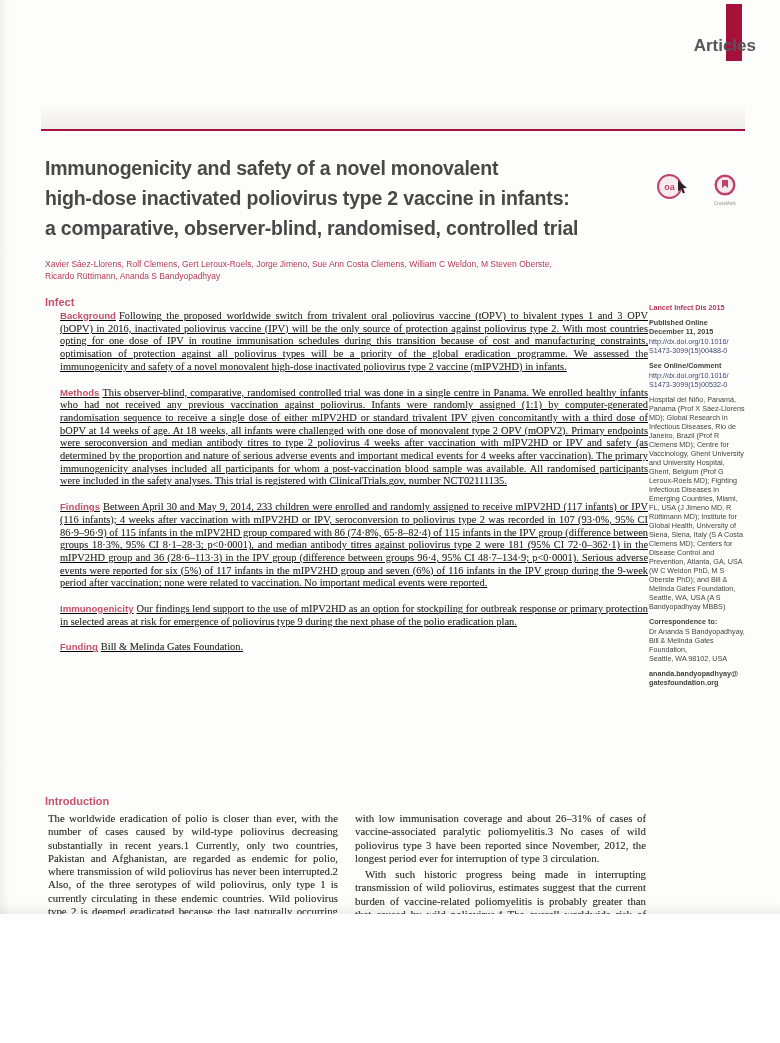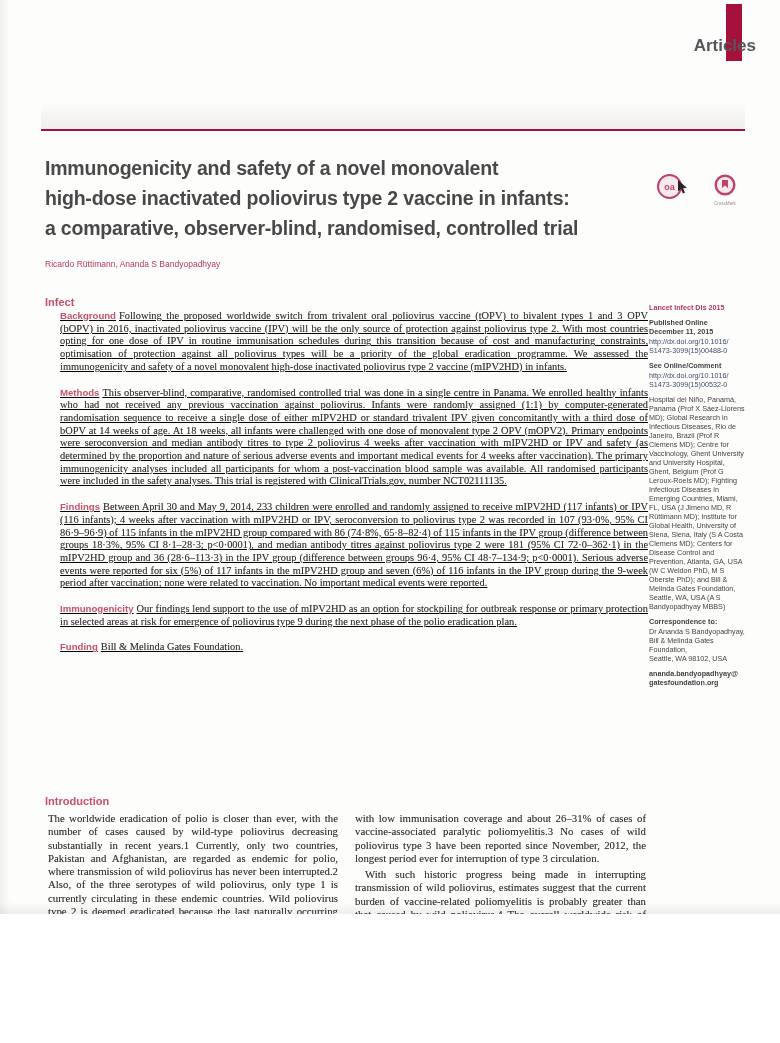--- a/index.html
+++ b/index.html
@@ -100,20 +100,21 @@
     <div class="badge">
       <svg width="22" height="22" viewBox="0 0 22 22">
         <circle cx="11" cy="11" r="9.3" fill="#f8e9ee" stroke="#bb4468" stroke-width="2.4"></circle>
         <path d="M8 6 h6 v8 l-3 -2.4 -3 2.4 z" fill="#bb4468"></path>
       </svg>
       <div class="cm-caption">CrossMark</div>
     </div>
   </div>
 
   <div class="authors">
+    <div>Xavier Sáez-Llorens, Rolf Clemens, Gert Leroux-Roels, Jorge Jimeno, Sue Ann Costa Clemens, William C Weldon, M Steven Oberste,</div>
     <div>Ricardo Rüttimann, Ananda S Bandyopadhyay</div>
   </div>
 
   <div class="summary-heading">Infect</div>
 
   <div class="summary">
     <p>
       <span class="lbl">Background</span><span>Following the proposed worldwide switch from trivalent oral poliovirus vaccine (tOPV) to bivalent types 1 and 3 OPV (bOPV) in 2016, inactivated poliovirus vaccine (IPV) will be the only source of protection against poliovirus type 2. With most countries opting for one dose of IPV in routine immunisation schedules during this transition because of cost and manufacturing constraints, optimisation of protection against all poliovirus types will be a priority of the global eradication programme. We assessed the immunogenicity and safety of a novel monovalent high-dose inactivated poliovirus type 2 vaccine (mIPV2HD) in infants.</span>
     </p>
     <p>

